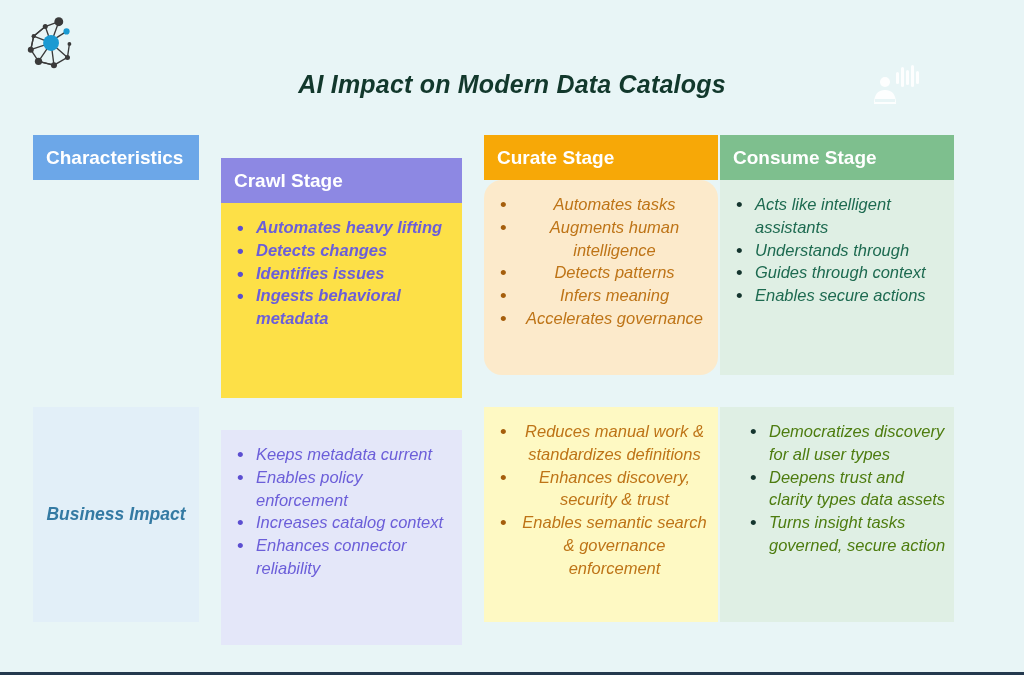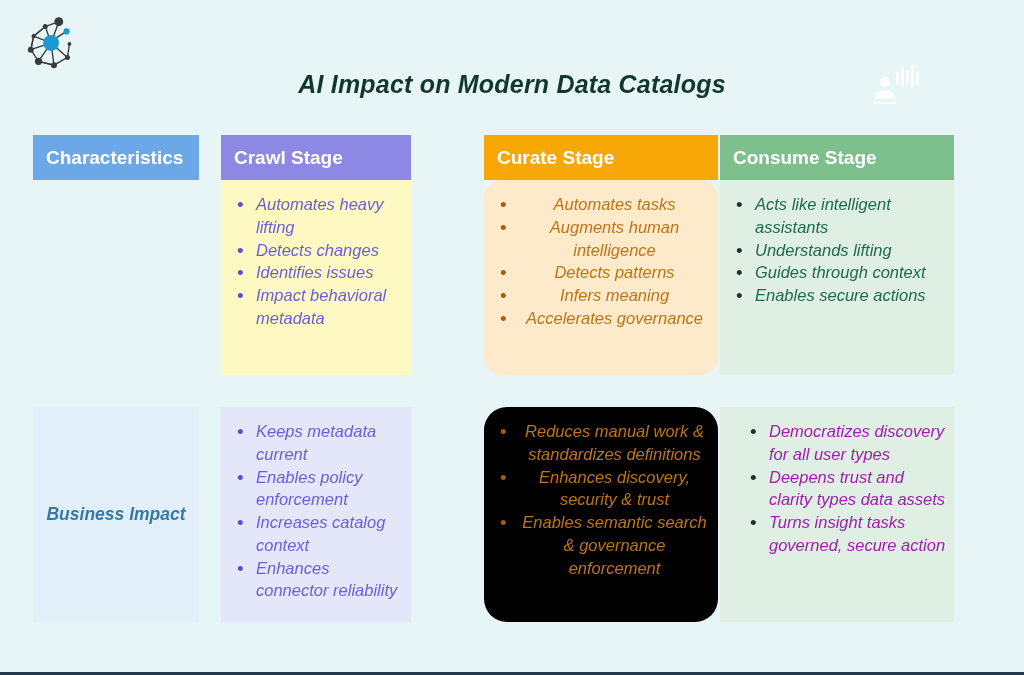--- a/index.html
+++ b/index.html
@@ -26,21 +26,21 @@
     color: #12382C;
     letter-spacing: 0.2px;
   }
   .voice-icon {
     position: absolute; left: 866px; top: 58px;
     width: 62px; height: 56px;
     opacity: 0.92;
   }
   .col { position: absolute; top: 135px; height: 487px; }
   .col-0 { left: 33px;  width: 166px; }
-  .col-1 { left: 221px; width: 190px; }
+  .col-1 { left: 221px; width: 241px; margin-top: 23px; }
   .col-2 { left: 484px; width: 234px; text-align: center; }
   .col-3 { left: 720px; width: 234px; }
   .hdr {
     position: absolute; top: 0; left: 0; right: 0; height: 45px;
     display: flex; align-items: center;
     padding-left: 13px;
     color: #FFFFFF; font-size: 19px; font-weight: bold;
   }
   .cell {
     position: absolute; left: 0; right: 0;
@@ -110,26 +110,26 @@
     </g>
   </svg>
 
   <div class="col col-0">
     <div class="hdr" style="background-color: rgb(108, 167, 232);">Characteristics</div>
     <div class="cell r2 label-cell" style="background-color: rgb(226, 239, 248); color: rgb(52, 122, 163);">Business Impact</div>
   </div>
 
   <div class="col col-1">
     <div class="hdr" style="background-color: rgb(141, 136, 227);">Crawl Stage</div>
-    <div class="cell r1 bullet-cell" style="background-color: #fef9c3; color: rgb(107, 94, 217); --bullet: #5B4ED1;">
+    <div class="cell r1 bullet-cell" style="background-color: #fde047; color: rgb(107, 94, 217); font-weight: bold; --bullet: #5B4ED1;">
       <ul>
           <li>Automates heavy lifting</li>
           <li>Detects changes</li>
           <li>Identifies issues</li>
-          <li>Impact behavioral metadata</li>
+          <li>Ingests behavioral metadata</li>
         </ul>
     </div>
     <div class="cell r2 bullet-cell" style="background-color: rgb(228, 231, 249); color: rgb(107, 94, 217); --bullet: #5B4ED1;">
       <ul>
           <li>Keeps metadata current</li>
           <li>Enables policy enforcement</li>
           <li>Increases catalog context</li>
           <li>Enhances connector reliability</li>
         </ul>
     </div>
@@ -139,40 +139,40 @@
     <div class="hdr" style="background-color: rgb(247, 168, 7);">Curate Stage</div>
     <div class="cell r1 bullet-cell" style="background-color: rgb(252, 234, 203); color: rgb(190, 116, 23); border-radius: 18px; --bullet: #A55E0C;">
       <ul>
           <li>Automates tasks</li>
           <li>Augments human intelligence</li>
           <li>Detects patterns</li>
           <li>Infers meaning</li>
           <li>Accelerates governance</li>
         </ul>
     </div>
-    <div class="cell r2 bullet-cell" style="background-color: #000000; color: rgb(190, 116, 23); border-radius: 23px; --bullet: #A55E0C;">
+    <div class="cell r2 bullet-cell" style="background-color: #fef9c3; color: rgb(190, 116, 23); --bullet: #A55E0C;">
       <ul>
           <li>Reduces manual work &amp; standardizes definitions</li>
           <li>Enhances discovery, security &amp; trust</li>
           <li>Enables semantic search &amp; governance enforcement</li>
         </ul>
     </div>
   </div>
 
   <div class="col col-3">
     <div class="hdr" style="background-color: rgb(126, 191, 142);">Consume Stage</div>
     <div class="cell r1 bullet-cell" style="background-color: rgb(223, 239, 228); color: rgb(29, 106, 80); --bullet: #14352E;">
       <ul>
           <li>Acts like intelligent assistants</li>
-          <li>Understands lifting</li>
+          <li>Understands through</li>
           <li>Guides through context</li>
           <li>Enables secure actions</li>
         </ul>
     </div>
-    <div class="cell r2 bullet-cell" style="background-color: rgb(223, 239, 228); color: #a21caf; padding-left: 28px; --bullet: #14352E;">
+    <div class="cell r2 bullet-cell" style="background-color: rgb(223, 239, 228); color: #4d7c0f; padding-left: 28px; --bullet: #14352E;">
       <ul>
           <li>Democratizes discovery for all user types</li>
           <li>Deepens trust and clarity types data assets</li>
           <li>Turns insight tasks governed, secure action</li>
         </ul>
     </div>
   </div>
 
 </div>
 

